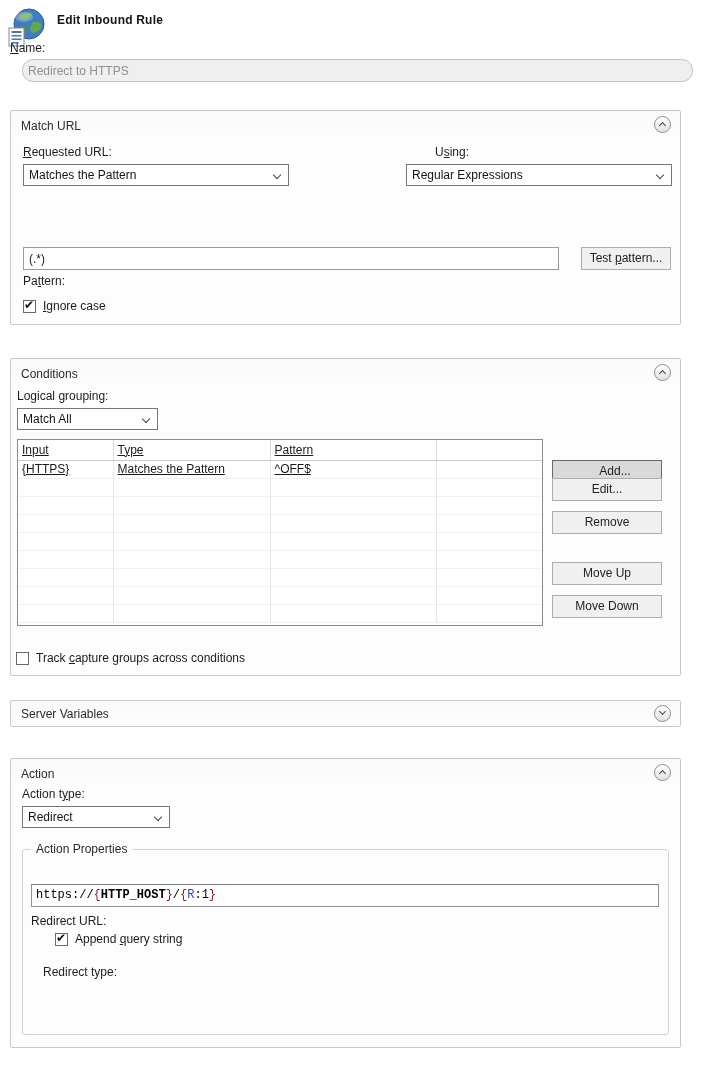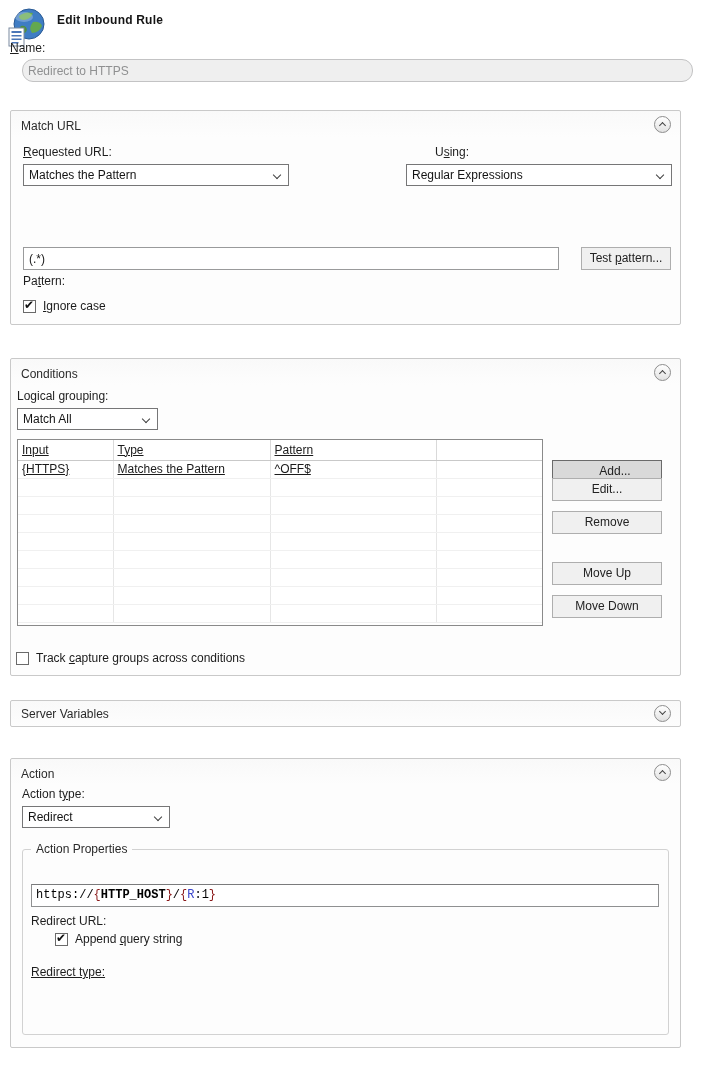--- a/index.html
+++ b/index.html
@@ -241,17 +241,17 @@
       <span class="legend">Action Properties</span>
 
       <div class="lbl" style="left:8px; top:16px;margin-top:48px;">Redirect URL:</div>
       <div class="urlbox" style="left:8px; top:34px; width:628px;"><span style="color: rgb(0, 0, 0);">https://</span><span style="color: rgb(139, 26, 26);">{</span><span style="color: rgb(0, 0, 0); font-weight: bold;">HTTP_HOST</span><span style="color: rgb(139, 26, 26);">}</span><span style="color: rgb(0, 0, 0);">/</span><span style="color: rgb(139, 26, 26);">{</span><span style="color: rgb(57, 68, 204);">R</span><span style="color: rgb(0, 0, 0);">:1</span><span style="color: rgb(139, 26, 26);">}</span></div>
 
       <div class="cbrow" style="left:8px; top:82px;margin-left:24px;">
         <span class="cb checked"></span>
         <span><span>Append </span><span class="mn">q</span><span>uery string</span></span>
       </div>
 
-      <div class="lbl" style="left:8px; top:115px;text-decoration:underline;">Redirect type:</div>
+      <div class="lbl" style="left:20px; top:115px;">Redirect type:</div>
     </div>
   </div>
 
 </div>
 
 </body></html>

